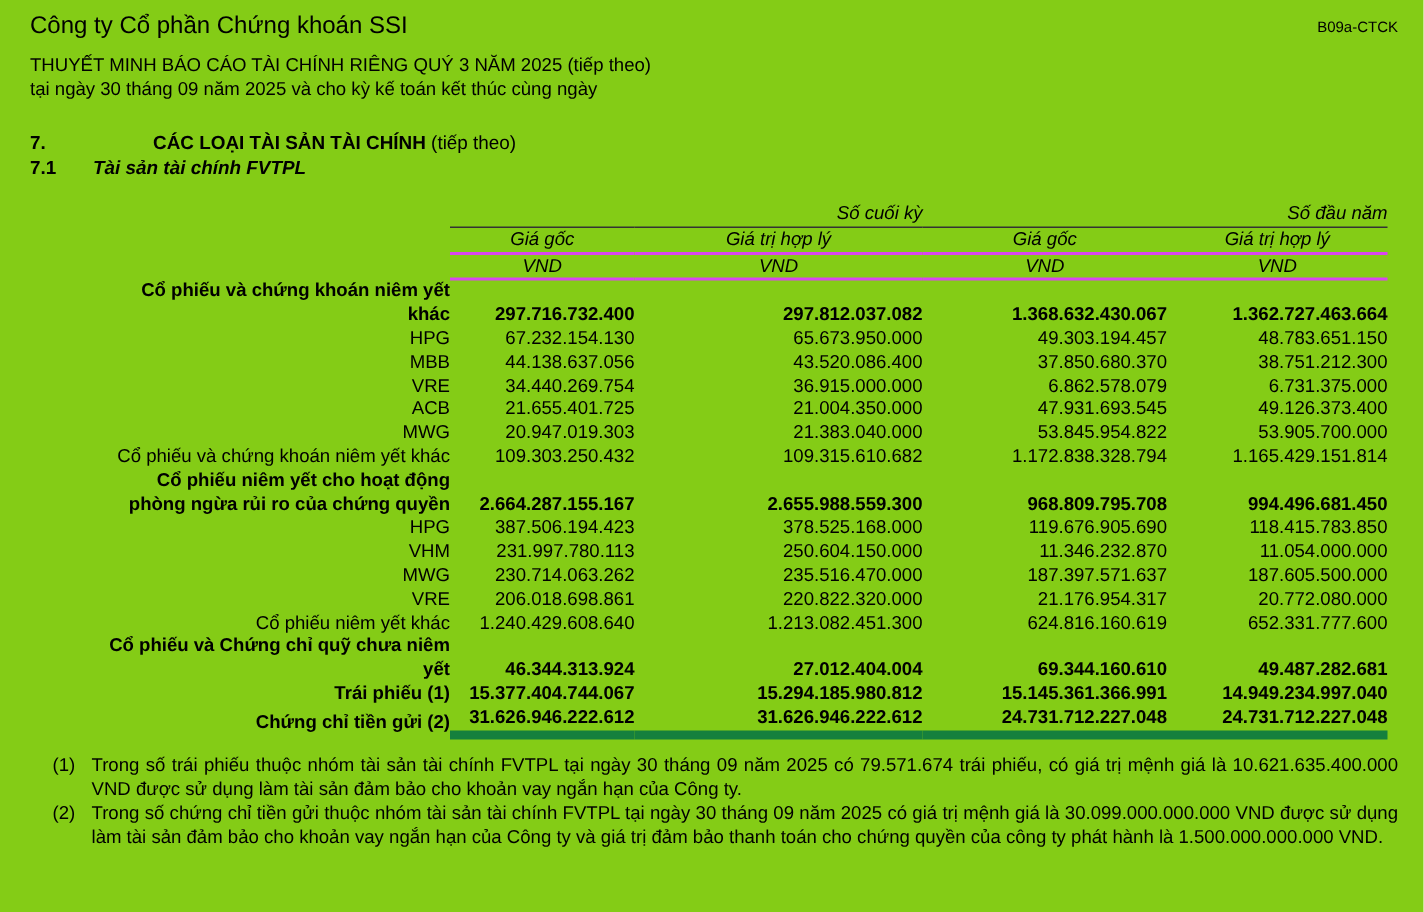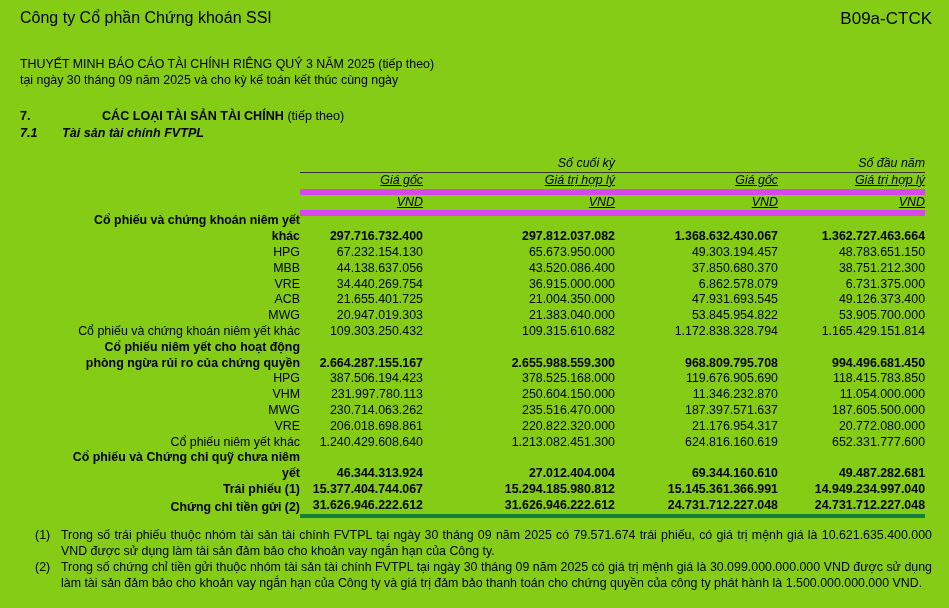--- a/index.html
+++ b/index.html
@@ -20,42 +20,42 @@
   .doc-header {
     display: flex;
     justify-content: space-between;
     align-items: flex-start;
   }
   .company {
     font-size: 16px;
     line-height: 20px;
   }
   .form-code {
-    font-size: 17px;
+    font-size: 10px;
     line-height: 18px;
     padding-top: 2px;
     margin-left: 17px;
   }
-  .subtitles { margin-top: 28px; }
+  .subtitles { margin-top: 7px; }
   .subtitle {
     font-size: 12.4px;
     line-height: 16px;
   }
   .sections { margin-top: 20px; }
   .sec-row {
     display: flex;
     font-size: 12.6px;
     line-height: 17px;
   }
   .sec-num {
     width: 42px;
     flex: none;
     font-weight: bold;
   }
-  .sec-num.italic { font-style: italic; }
+  .sec-num.italic { }
   .sec-title-main { font-weight: bold; margin-left: 40px; }
   .sec-title-suffix { font-weight: normal; margin-top: 24px; }
   .sub-title { font-weight: bold; font-style: italic; }
 
   table.fin {
     border-collapse: collapse;
     table-layout: fixed;
     width: 905px;
     margin-top: 14px;
   }
@@ -76,32 +76,31 @@
     font-weight: normal;
     font-style: italic;
     font-size: 12.6px;
     line-height: 16px;
   }
   th.grp {
     text-align: right;
     border-bottom: 1px solid #333;
   }
   th.colh {
-    text-align: right;
-    border-bottom: 6px solid #d946ef;
-    text-decoration: underline;
+    text-align: center;
+    border-bottom: 2px solid #d946ef;
   }
   td.lbl {
     text-align: right;
     white-space: pre-line;
     padding-left: 7px;
   }
   td.num { text-align: right; }
   tr.bold td { font-weight: bold; }
-  tr.rule-below td.num { border-bottom: 4px solid #15803d; }
+  tr.rule-below td.num { border-bottom: 6px solid #15803d; }
   tr.total-row td { font-weight: bold; padding-top: 5px; padding-bottom: 3px; }
   tr.total-row td.num { border-bottom: 3px double #333; }
 
   .footnotes { margin-top: 9px; padding-left: 15px; }
   .footnote {
     display: flex;
     font-size: 12.4px;
     line-height: 16.2px;
   }
   .fn-marker { width: 26px; flex: none; }

